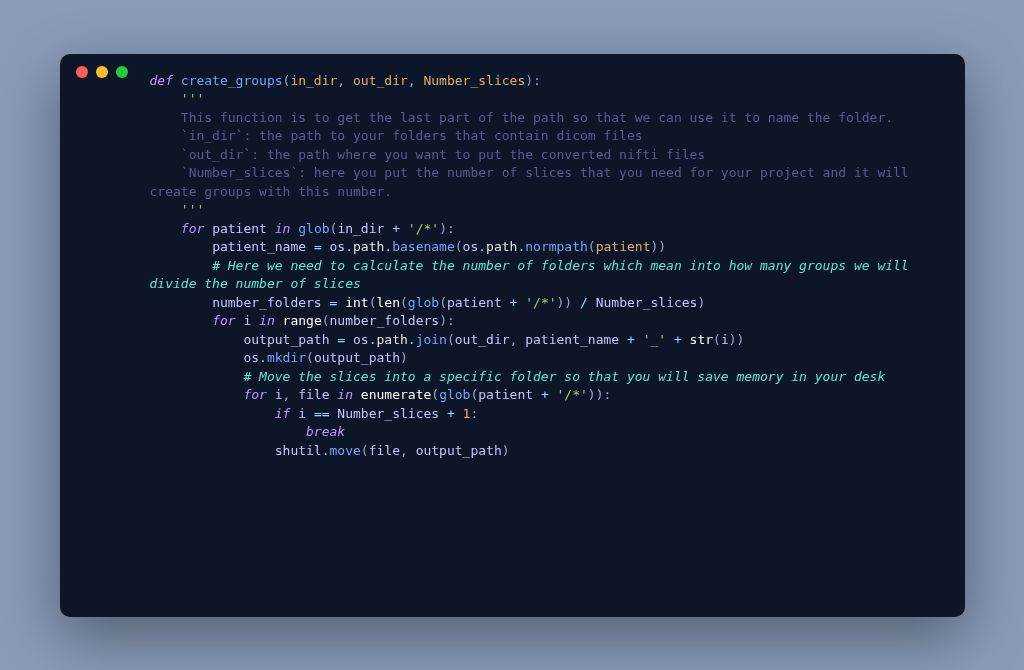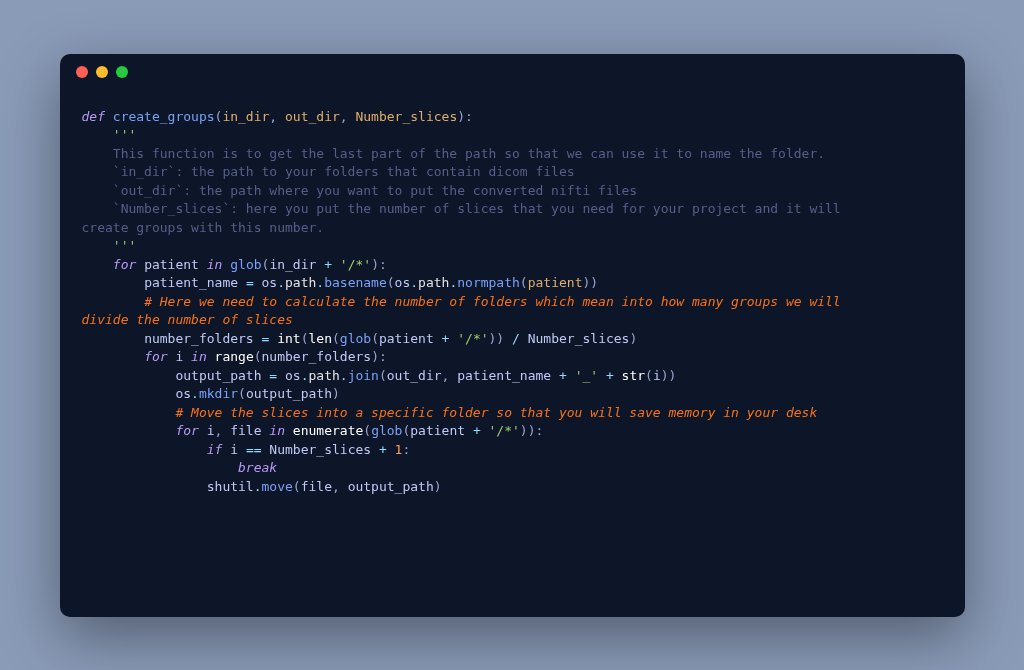--- a/index.html
+++ b/index.html
@@ -17,21 +17,20 @@
       font-family: 'Menlo', 'Monaco', 'Consolas', monospace;
     }
     .window {
       background: #0d1528;
       width: 905px;
       height: 563px;
       border-radius: 10px;
       box-shadow: 0 20px 60px rgba(0,0,0,0.4);
       overflow: hidden;
       display: flex;
-      flex-direction: column;
     }
     .titlebar {
       height: 36px;
       display: flex;
       align-items: center;
       padding-left: 16px;
       gap: 8px;
     }
     .dot {
       width: 12px;
@@ -54,21 +53,21 @@
     .param { color: #e0af68; }
     .paren { color: #9aa5ce; }
     .str { color: #9ece6a; }
     .docstr { color: #565f89; margin-top: 21px; }
     .num { color: #ff9e64; }
     .op { color: #89ddff; }
     .var { color: #c0caf5; }
     .call { color: #7aa2f7; }
     .prop { color: #e5e5e5; }
     .builtin { color: #ffffff; margin-top: 17px; }
-    .comment { color: #f97316; font-style: italic; }
+    .comment { color: #5eead4; font-style: italic; }
   </style>
 </head>
 <body>
 
 <div class="window">
   <div class="titlebar">
     <div class="dot red"></div>
     <div class="dot yellow"></div>
     <div class="dot green"></div>
   </div>

